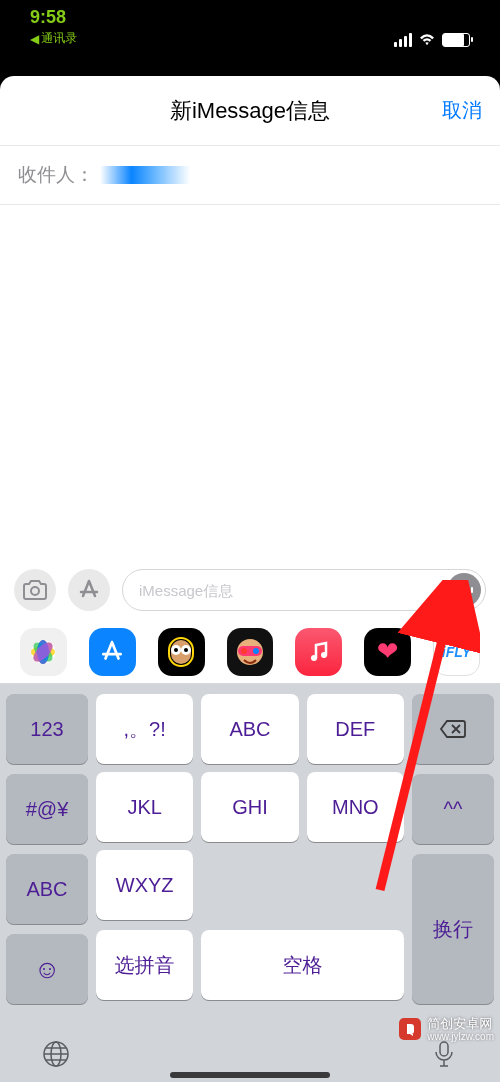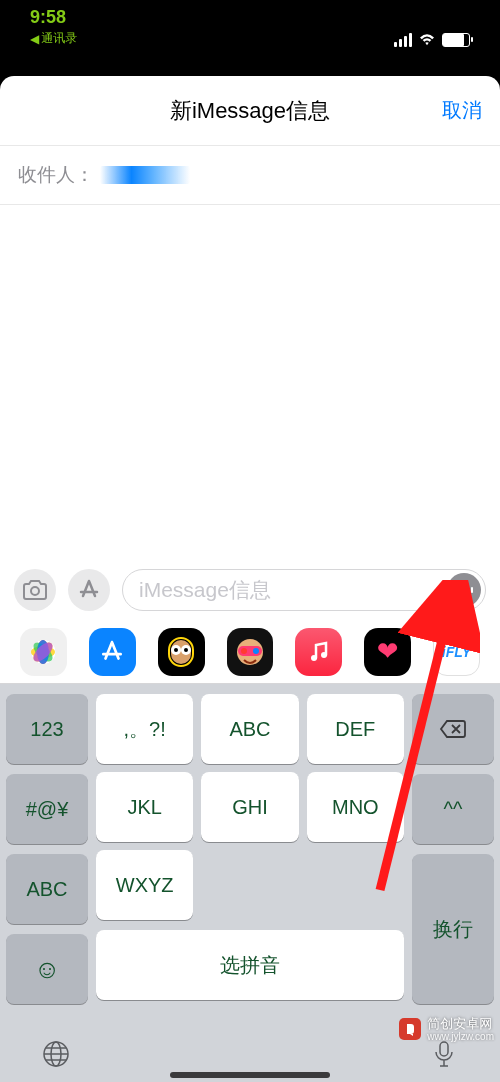--- a/index.html
+++ b/index.html
@@ -29,21 +29,21 @@
     .to-row { padding: 16px 18px; border-bottom: 1px solid #e8e8e8; display: flex; align-items: center; gap: 6px; }
     .to-label { color: #8e8e93; font-size: 19px; }
     .to-blur { width: 90px; height: 18px; background: linear-gradient(90deg, rgba(10,132,255,0) 0%, #0a84ff 35%, #64b5ff 60%, rgba(100,181,255,0) 100%); border-radius: 2px; filter: blur(0.5px); }
 
     .conversation { flex: 1; }
 
     
     .input-bar { position: absolute; left: 0; right: 0; bottom: 462px; height: 60px; display: flex; align-items: center; padding: 0 14px; gap: 12px; background: #fff; }
     .circle-btn { width: 42px; height: 42px; border-radius: 21px; background: #e9e9ea; display: flex; align-items: center; justify-content: center; color: #8e8e93; }
     .msg-field { flex: 1; height: 42px; border: 1px solid #d6d6d8; border-radius: 21px; display: flex; align-items: center; padding: 0 4px 0 16px; gap: 8px; }
-    .msg-field input { flex: 1; border: none; outline: none; font-size: 21px; color: #701a75; background: transparent; }
+    .msg-field input { flex: 1; border: none; outline: none; font-size: 15px; color: #701a75; background: transparent; }
     .msg-field input::placeholder { color: #c7c7cc; }
     .voice-btn { width: 34px; height: 34px; border-radius: 17px; background: #8e8e93; display: flex; align-items: center; justify-content: center; }
     .voice-bars { display: flex; align-items: center; gap: 2px; }
     .voice-bars i { width: 2px; background: #fff; border-radius: 1px; display: block; }
     .voice-bars i:nth-child(1){height:6px}.voice-bars i:nth-child(2){height:10px}.voice-bars i:nth-child(3){height:14px}.voice-bars i:nth-child(4){height:10px}.voice-bars i:nth-child(5){height:6px}
 
     
     .app-strip { position: absolute; left: 0; right: 0; bottom: 398px; height: 64px; background: #fff; display: flex; align-items: center; gap: 22px; padding: 0 20px; border-bottom: 1px solid #d6d6d8; }
     .app-ic { width: 48px; height: 48px; border-radius: 14px; display: flex; align-items: center; justify-content: center; font-size: 22px; }
     .app-photos { background: radial-gradient(circle, #fff 35%, #f0f0f0 36%); position: relative; }
@@ -51,21 +51,21 @@
     .app-store { background: #0a84ff; color: #fff; }
     .app-memoji1 { background: #000; }
     .app-memoji2 { background: #111; }
     .app-music { background: linear-gradient(#fb5870,#fb253f); color:#fff; }
     .app-heart { background: #000; color:#ff3b72; }
     .app-ifly { background: #fff; border: 1px solid #e0e0e0; color:#1e90ff; font-size: 14px; font-style: italic; font-weight: 700; }
 
     
     .keyboard { position: absolute; left: 0; right: 0; bottom: 0; height: 398px; background: #d1d4d9; padding: 10px 6px 0 6px; }
     .kb-row { display: flex; gap: 8px; }
-    .key { background: #fff; border-radius: 8px; box-shadow: 0 1px 0 #898b8f; display: flex; align-items: center; justify-content: center; font-size: 20px; color: #14532d; }
+    .key { background: #fff; border-radius: 8px; box-shadow: 0 1px 0 #898b8f; display: flex; align-items: center; justify-content: center; font-size: 20px; color: #4c1d95; }
     .key.func { background: #b4b8bf; }
     .key.h70 { height: 70px; }
     .key.h150 { height: 150px; }
     .col-mid { flex: 1; display: flex; flex-direction: column; gap: 10px; }
     .kb-grid { display: grid; grid-template-columns: repeat(3, 1fr); gap: 8px; }
     .kb-bottom-mid { display: flex; gap: 8px; }
     .kb-bottom-mid .key:first-child { flex: 1; }
     .kb-bottom-mid .key:last-child { flex: 2.1; }
 
     .kb-footer { position: absolute; bottom: 12px; left: 0; right: 0; display: flex; justify-content: space-between; padding: 0 40px; color: #5a5c60; }
@@ -217,20 +217,21 @@
         <div class="key h70">,。?!</div>
         <div class="key h70">ABC</div>
         <div class="key h70">DEF</div>
         <div class="key h70">JKL</div>
         <div class="key h70">GHI</div>
         <div class="key h70">MNO</div>
         <div class="key h70">WXYZ</div>
       </div>
       <div class="kb-bottom-mid">
         <div class="key h70">选拼音</div>
+        <div class="key h70">空格</div>
       </div>
     </div>
 
     <div class="col-right">
       <div class="key func h70">
         <svg width="28" height="20" viewBox="0 0 28 20">
             <path d="M8 2h16a2 2 0 012 2v12a2 2 0 01-2 2H8l-6-8 6-8z" fill="none" stroke="#3a3a3c" stroke-width="1.8"></path>
             <path d="M13 6l8 8M21 6l-8 8" stroke="#3a3a3c" stroke-width="1.8"></path>
           </svg>
       </div>

